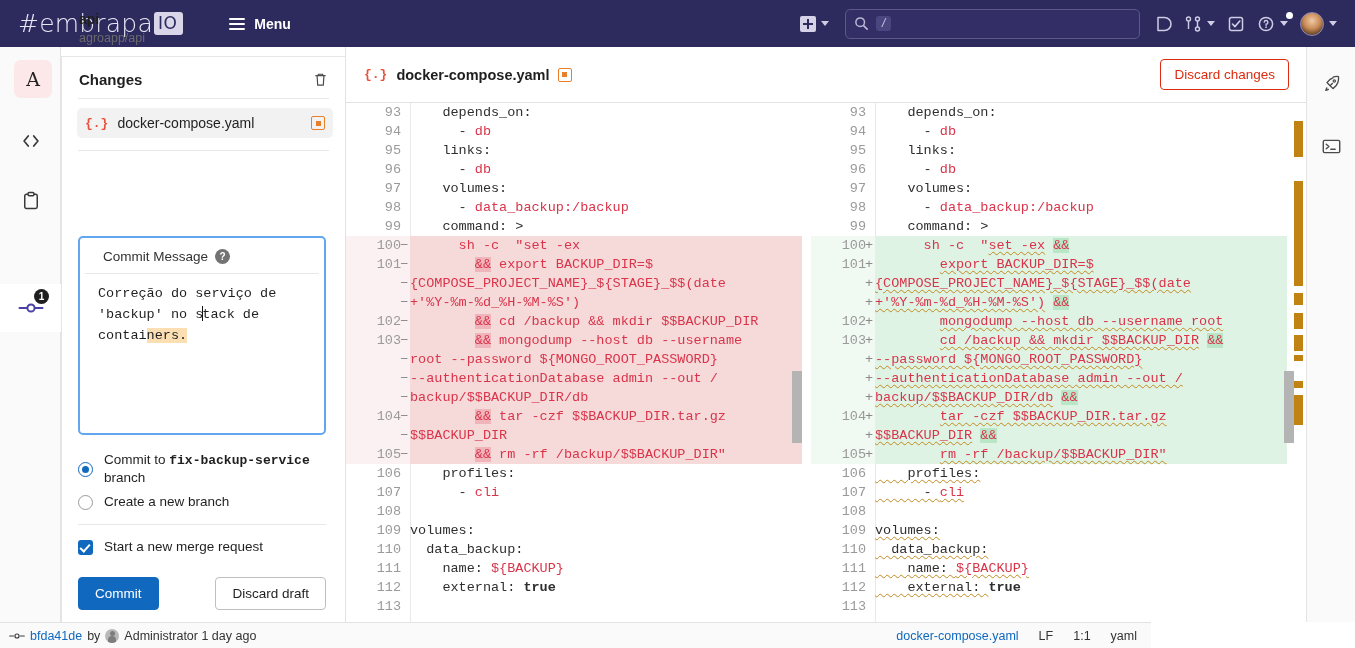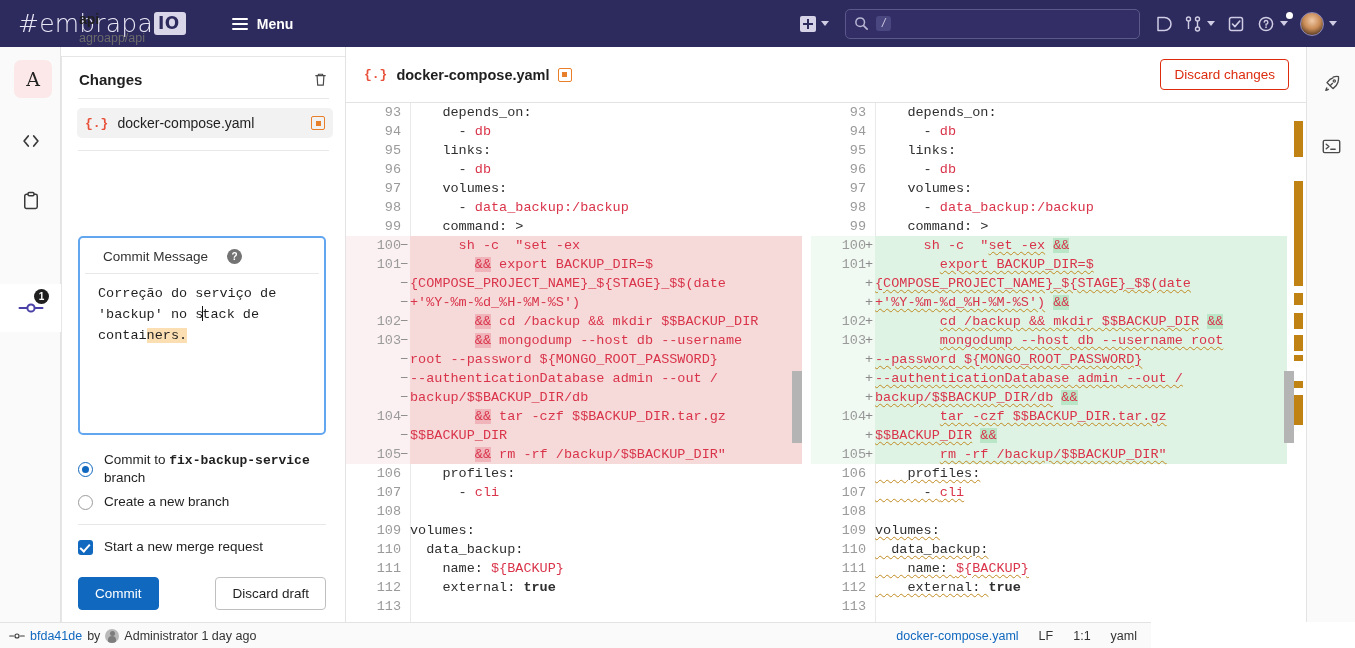--- a/index.html
+++ b/index.html
@@ -21,21 +21,21 @@
   .brand {
     display: flex; align-items: center; gap: 0;
     margin-left: 18px; height: 47px;
   }
   .brand-text {
     color: #e8e6f5; font-size: 25px; letter-spacing: .2px;
     font-family: "DejaVu Sans", sans-serif; font-weight: 300;
   }
   .brand-io {
     background: #d9d6ea; color: #2d2a5e;
-    font-size: 17px; font-weight: 700; letter-spacing: .5px;
+    font-size: 17px; font-weight: 400; letter-spacing: .5px;
     padding: 1px 6px 2px 4px; border-radius: 3px; margin-left: 1px;
     font-family: "DejaVu Sans", sans-serif;
   }
   .menu-btn {
     display: flex; align-items: center; gap: 9px;
     margin-left: 38px; color: #fff; font-size: 14px; font-weight: 700;
     padding: 6px 8px; border-radius: 4px; cursor: pointer;
   }
   .hamburger { display: flex; flex-direction: column; gap: 3px; width: 16px; }
   .hamburger i { display: block; height: 2px; background: #fff; border-radius: 1px; }
@@ -129,21 +129,21 @@
     width: 14px; height: 14px; border: 1.6px solid #e8802b; border-radius: 2px;
     display:flex; align-items:center; justify-content:center;
   }
   .mod-badge i { width:5px; height:5px; background:#e8802b; display:block; }
 
   .commit-box {
     position: absolute; left: 16px; top: 179px; width: 248px; height: 199px;
     border: 2px solid #63a6f0; border-radius: 5px; background: #fff;
   }
   .cm-head {
-    display: flex; align-items: center; gap: 19px;
+    display: flex; align-items: center; gap: 7px;
     padding: 11px 0 9px 18px; border-bottom: 1px solid #e8e8e8;
     margin: 0 5px;
   }
   .cm-label { font-size: 13.5px; color: #333; }
   .help-icon {
     width: 15px; height: 15px; border-radius: 50%; background: #737373; color: #fff;
     font-size: 10px; font-weight: 700; display:flex; align-items:center; justify-content:center;
   }
   .cm-text {
     padding: 9px 14px 0 18px;
@@ -544,22 +544,22 @@
             <div class="row"><span class="c-key">      - </span><span class="c-val">db</span></div>
             <div class="row"><span class="c-key">    links:</span></div>
             <div class="row"><span class="c-key">      - </span><span class="c-val">db</span></div>
             <div class="row"><span class="c-key">    volumes:</span></div>
             <div class="row"><span class="c-key">      - </span><span class="c-val">data_backup:/backup</span></div>
             <div class="row"><span class="c-key">    command: &gt;</span></div>
             <div class="row add"><span class="c-val">      sh -c  "</span><span class="c-val sq">set -ex</span><span class="c-val"> </span><span class="c-val hl-add">&amp;&amp;</span></div>
             <div class="row add"><span class="c-val">        </span><span class="c-val sq">export BACKUP_DIR=$</span></div>
             <div class="row add"><span class="c-val sq">{COMPOSE_PROJECT_NAME}_${STAGE}_$$(date</span></div>
             <div class="row add"><span class="c-val sq">+'%Y-%m-%d_%H-%M-%S')</span><span class="c-val"> </span><span class="c-val hl-add">&amp;&amp;</span></div>
+            <div class="row add"><span class="c-val">        </span><span class="c-val sq">mongodump --host db --username root</span></div>
             <div class="row add"><span class="c-val">        </span><span class="c-val sq">cd /backup &amp;&amp; mkdir $$BACKUP_DIR</span><span class="c-val"> </span><span class="c-val hl-add">&amp;&amp;</span></div>
-            <div class="row add"><span class="c-val">        </span><span class="c-val sq">mongodump --host db --username root</span></div>
             <div class="row add"><span class="c-val sq">--password ${MONGO_ROOT_PASSWORD}</span></div>
             <div class="row add"><span class="c-val sq">--authenticationDatabase admin --out /</span></div>
             <div class="row add"><span class="c-val sq">backup/$$BACKUP_DIR/db</span><span class="c-val"> </span><span class="c-val hl-add">&amp;&amp;</span></div>
             <div class="row add"><span class="c-val">        </span><span class="c-val sq">tar -czf $$BACKUP_DIR.tar.gz</span></div>
             <div class="row add"><span class="c-val sq">$$BACKUP_DIR</span><span class="c-val"> </span><span class="c-val hl-add">&amp;&amp;</span></div>
             <div class="row add"><span class="c-val">        </span><span class="c-val sq">rm -rf /backup/$$BACKUP_DIR"</span></div>
             <div class="row"><span class="c-key sq">    profiles:</span></div>
             <div class="row"><span class="c-key sq">      - </span><span class="c-val sq">cli</span></div>
             <div class="row"><span class="c-key"></span></div>
             <div class="row"><span class="c-key sq">volumes:</span></div>

